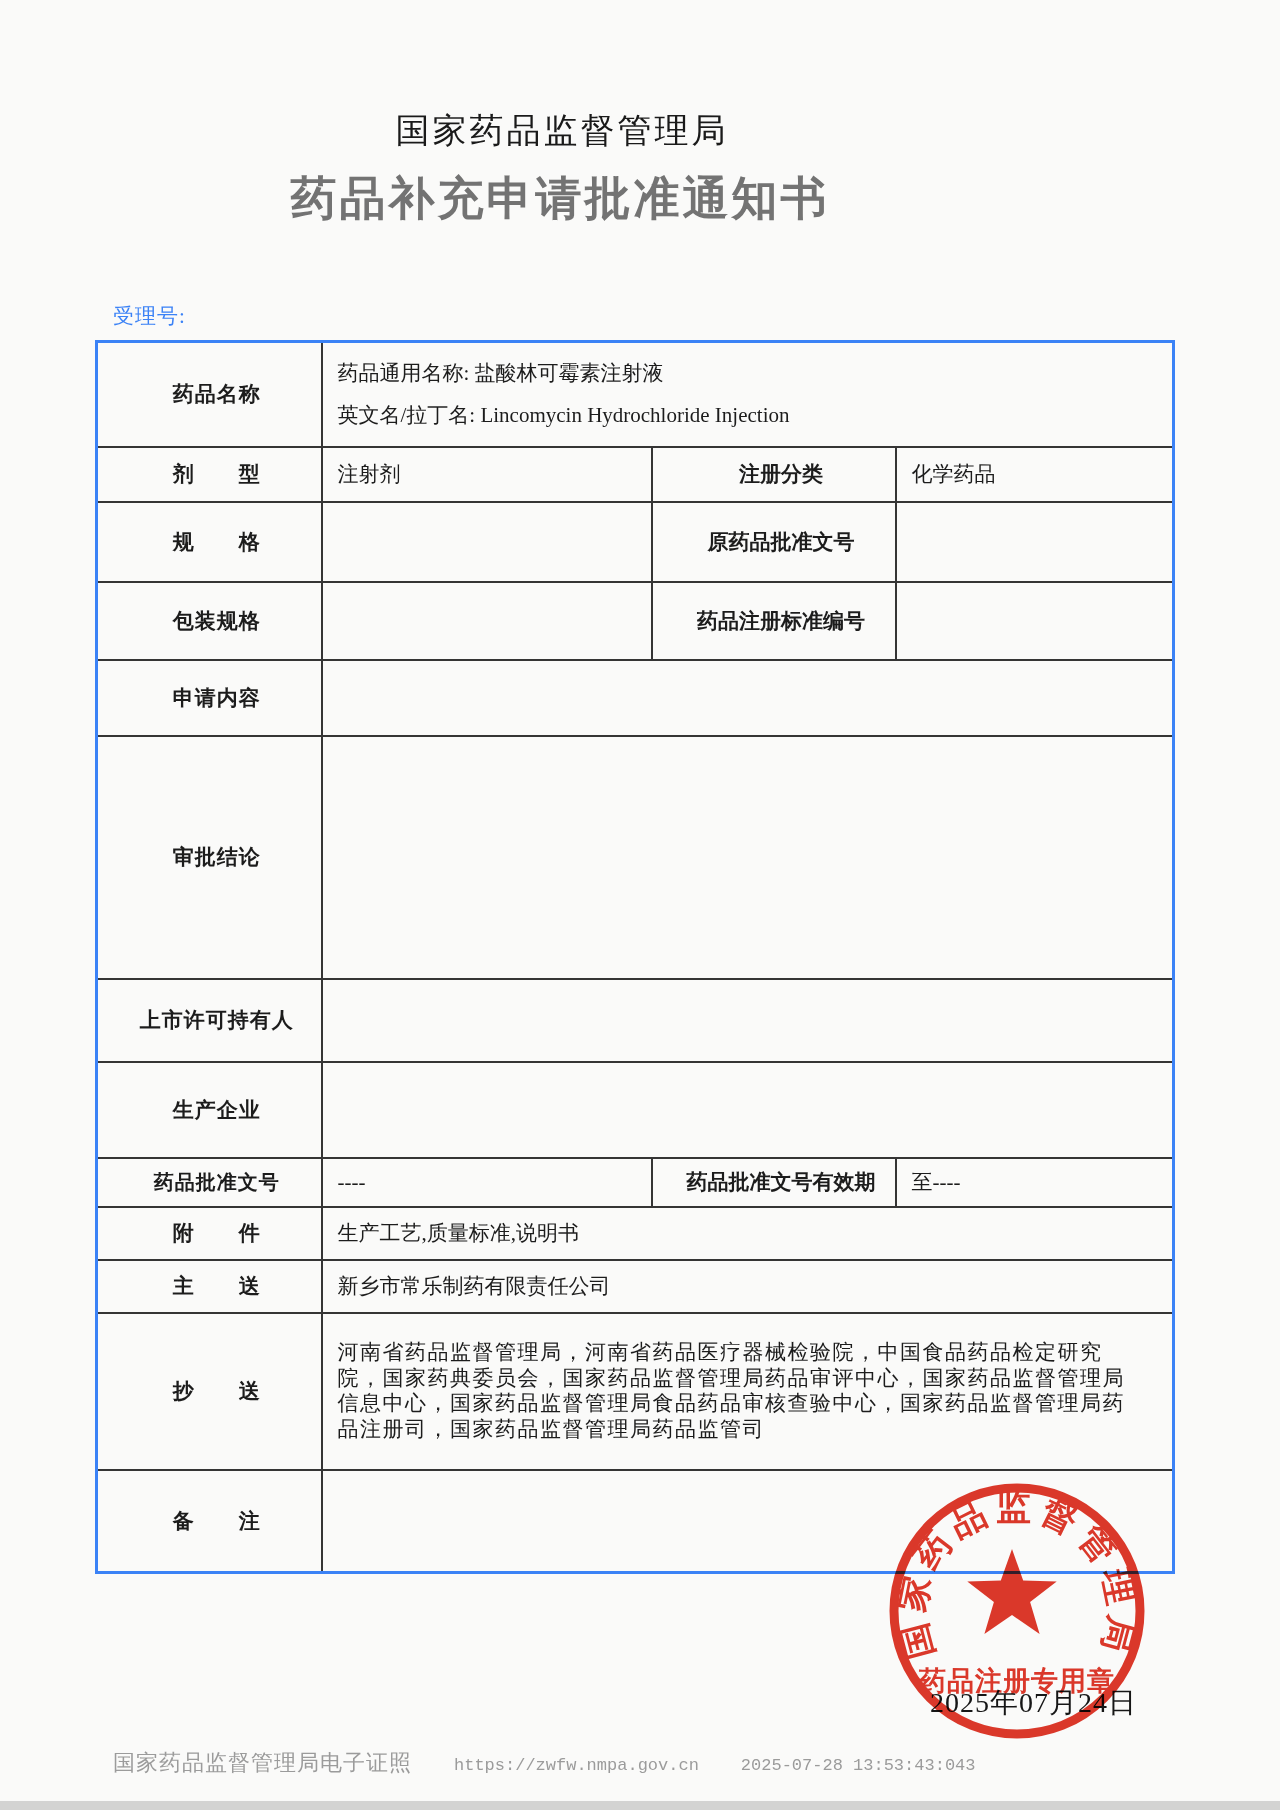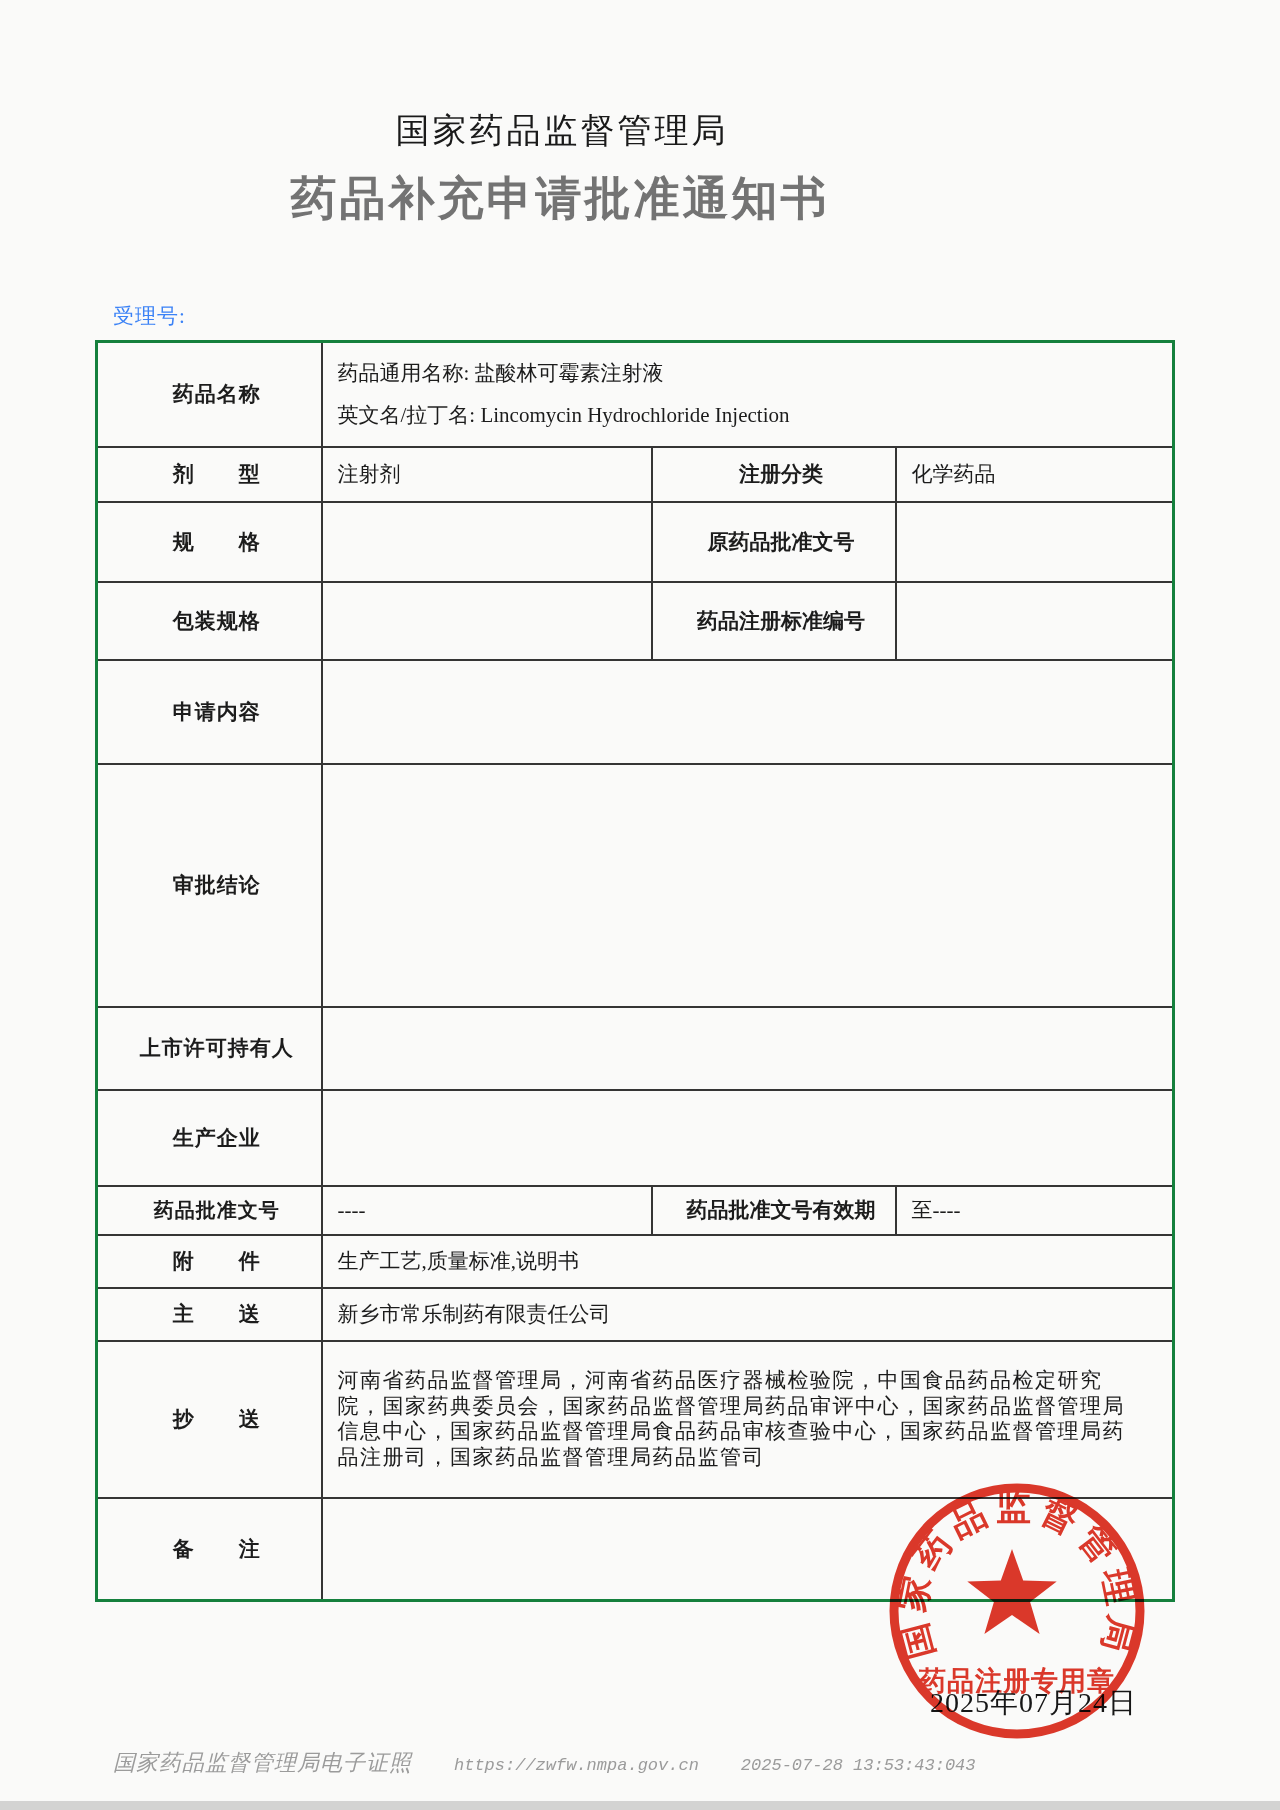--- a/index.html
+++ b/index.html
@@ -16,60 +16,60 @@
   .doc-title{
     position:absolute;top:168px;left:0;width:1120px;
     text-align:center;font-size:46px;font-weight:bold;letter-spacing:3px;color:#737373;
   }
   .acceptance{
     position:absolute;top:302px;left:113px;font-size:21px;color:#3b82f6;letter-spacing:1px;
   }
   table.doc{
     position:absolute;top:340px;left:95px;width:1077px;
     border-collapse:collapse;table-layout:fixed;
-    border:3px solid #15803d;
+    border:3px solid #3b82f6;
   }
   table.doc td{
     border:2px solid #353535;
     font-size:21px;color:#1c1c1c;
     vertical-align:middle;
     padding:0 0 0 15px;
     overflow:hidden;
   }
   td.lab{
     font-weight:bold;text-align:center;font-size:25px;letter-spacing:1px;
     padding:0 4px;color:#141414;
   }
   td.midlab{
     font-weight:bold;text-align:center;font-size:23px;letter-spacing:0;
     padding:0 2px;color:#141414;
   }
   .r1{height:105px}.r2{height:55px}.r3{height:80px}.r4{height:78px}
-  .r5{height:104px}.r6{height:243px}.r7{height:83px}.r8{height:96px}
+  .r5{height:76px}.r6{height:243px}.r7{height:83px}.r8{height:96px}
   .r9{height:49px}.r10{height:53px}.r11{height:53px}.r12{height:157px}.r13{height:103px}
   .two-line div{line-height:42px;}
   .cc-text{
     white-space:pre-line;font-size:22px;line-height:25.5px;letter-spacing:1.5px;color:#2a2a2a;
   }
   .issue-date{
     position:absolute;top:1684px;left:930px;font-size:28px;color:#161616;letter-spacing:1px;
   }
   .seal{
     position:absolute;top:1478px;left:883px;width:268px;height:268px;
     mix-blend-mode:multiply;opacity:.93;
   }
   .footer{
     position:absolute;top:1748px;left:113px;width:1100px;
     color:#9b9b9b;font-size:22px;letter-spacing:1px;white-space:nowrap;
   }
   .footer .mono{
     font-family:"Liberation Mono","DejaVu Sans Mono",monospace;
     font-size:17px;letter-spacing:0;
   }
-  .footer span{margin-right:42px;font-style:italic;}
+  .footer span{margin-right:42px;}
   .bottom-strip{
     position:absolute;left:0;bottom:0;width:1280px;height:9px;background:#d3d3d2;
   }
 </style>
 </head>
 <body>
 
 <div class="org-title">国家药品监督管理局</div>
 <div class="doc-title">药品补充申请批准通知书</div>
 <div class="acceptance">受理号:</div>

